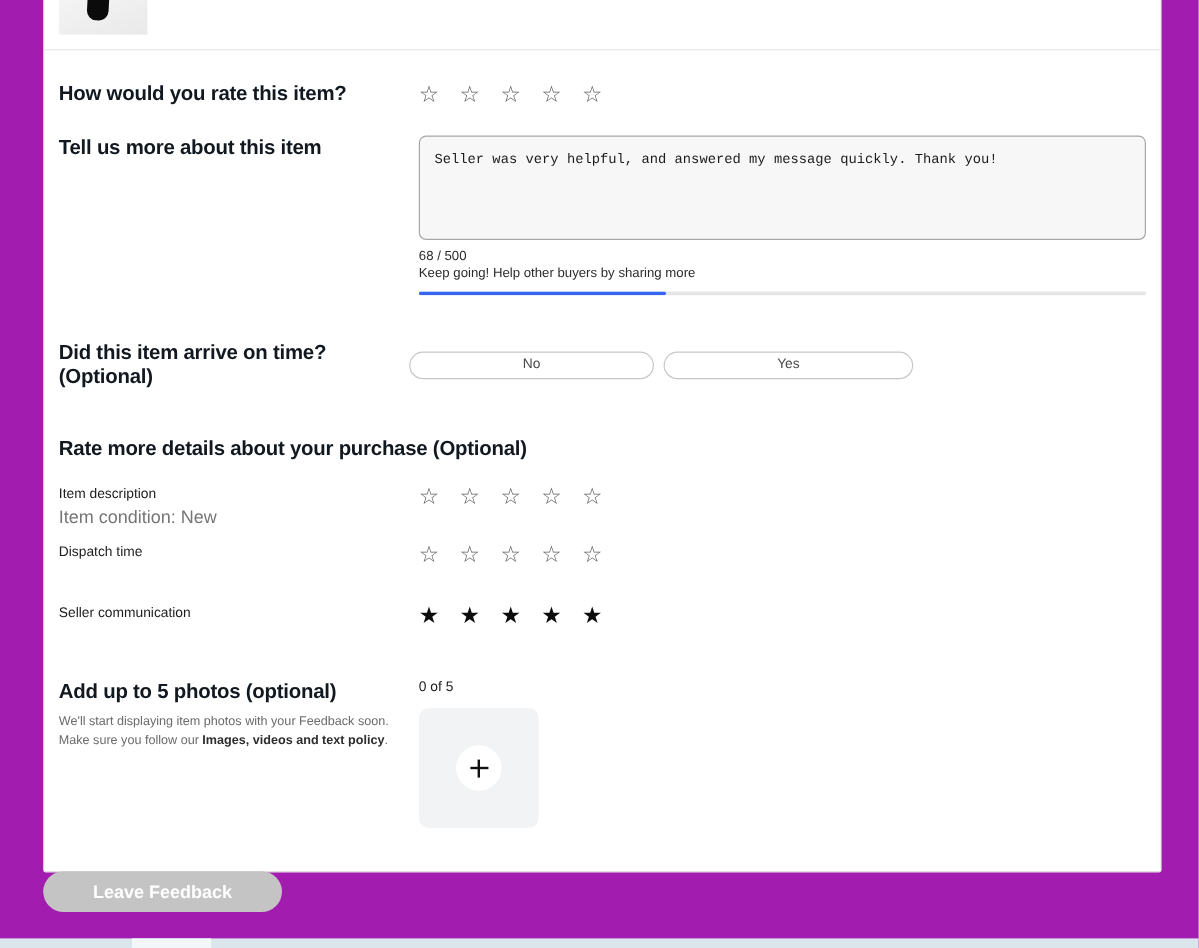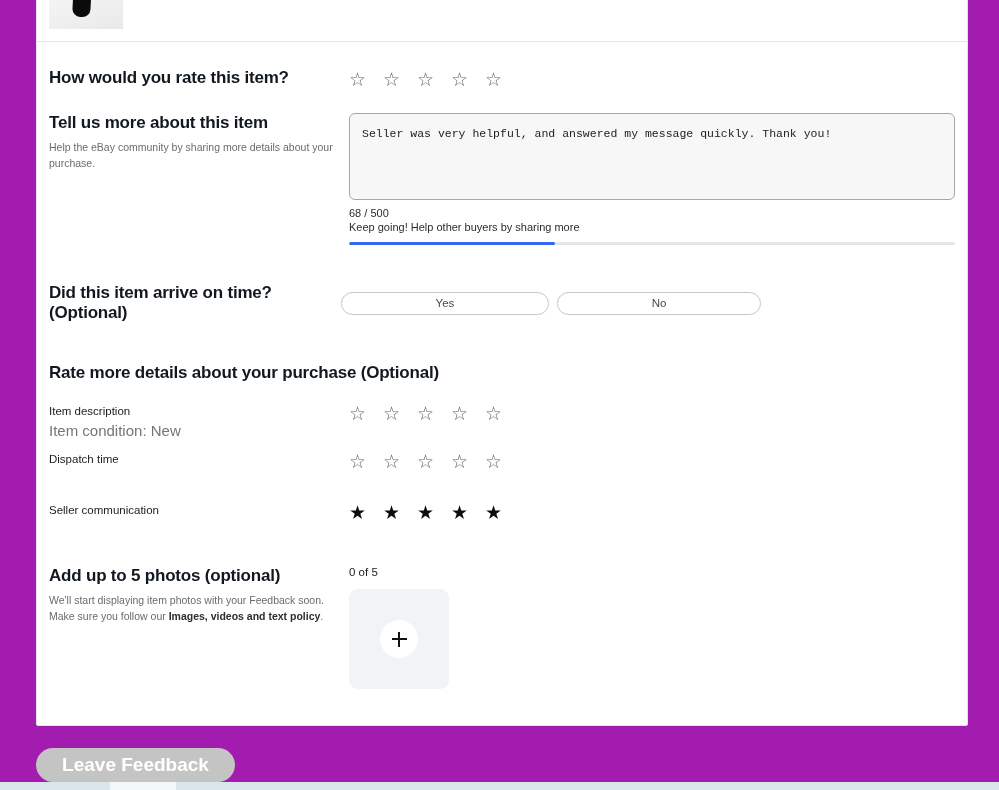--- a/index.html
+++ b/index.html
@@ -243,28 +243,28 @@
     position: absolute;
     background: #111111;
   }
   .plus-circle::before { width: 15px; height: 1.6px; }
   .plus-circle::after { width: 1.6px; height: 15px; }
 
   
   .submit-btn {
     position: absolute;
     left: 36px;
-    top: 748px;
+    top: 726px;
     width: 199px;
     height: 34px;
     border: none;
     border-radius: 17px;
     background: #c4c4c4;
     color: #ffffff;
-    font-size: 19px;
+    font-size: 15px;
     font-weight: bold;
     font-family: "Liberation Sans", sans-serif;
     cursor: default;
   }
 
   
   .bottom-strip {
     position: absolute;
     left: 0;
     top: 782px;
@@ -320,38 +320,37 @@
             <span class="star">☆</span>
           </div>
         </div>
       </div>
     </div>
 
     <div class="section sec-tell">
       <div class="row">
         <div class="col-left">
           <h2 class="head">Tell us more about this item</h2>
-          <div class="sub">Help the eBay community by sharing more details about your purchase.</div>
         </div>
         <div class="col-right">
           <textarea class="comment" placeholder="Tell us more about this item" style="">Seller was very helpful, and answered my message quickly. Thank you!</textarea>
           <div class="counter">68 / 500</div>
           <div class="keepgoing">Keep going! Help other buyers by sharing more</div>
           <div class="progress-track">
             <div class="progress-fill" id="progress-fill" style="width: 34%;"></div>
           </div>
         </div>
       </div>
     </div>
 
     <div class="section sec-time">
       <h2 class="head">Did this item arrive on time? (Optional)</h2>
       <div class="yesno-row">
+        <button class="pill yesno no">No</button>
         <button class="pill yesno">Yes</button>
-        <button class="pill yesno no">No</button>
       </div>
     </div>
 
     <div class="section sec-details">
       <h2 class="head">Rate more details about your purchase (Optional)</h2>
 
       <div class="detail-row">
         <div class="detail-label">
           <div>Item description</div>
           <div class="detail-sub">Item condition: New</div>

